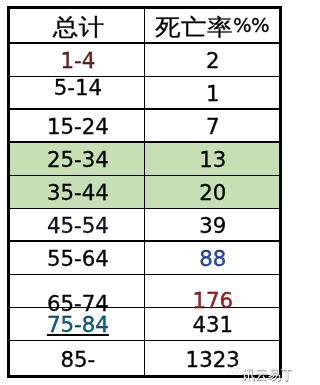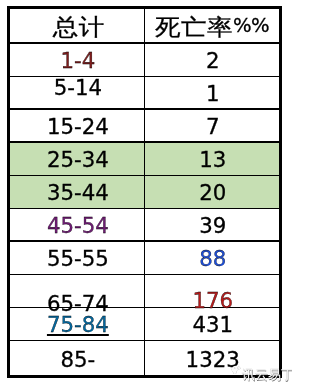--- a/index.html
+++ b/index.html
@@ -66,23 +66,23 @@
       <div class="cell" style="left: 10px; top: 43.1px; width: 133.75px; height: 33.1px; color: #7f1d1d; text-indent: 2px;">1-4</div>
       <div class="cell" style="left: 145.05px; top: 43.1px; width: 133.95px; height: 33.1px; color: rgb(0, 0, 0); text-indent: 1.4px;">2</div>
       <div class="cell" style="left: 10px; top: 70px; width: 133.75px; height: 32.9px; color: rgb(0, 0, 0); text-indent: 2px;">5-14</div>
       <div class="cell" style="left: 145.05px; top: 76.2px; width: 133.95px; height: 32.9px; color: rgb(0, 0, 0); text-indent: 1.4px;">1</div>
       <div class="cell" style="left: 10px; top: 109.1px; width: 133.75px; height: 33px; color: rgb(0, 0, 0); text-indent: 2px;">15-24</div>
       <div class="cell" style="left: 145.05px; top: 109.1px; width: 133.95px; height: 33px; color: rgb(0, 0, 0); text-indent: 1.4px;">7</div>
       <div class="cell" style="left: 10px; top: 142.1px; width: 133.75px; height: 33.2px; color: rgb(0, 0, 0); text-indent: 2px;">25-34</div>
       <div class="cell" style="left: 145.05px; top: 142.1px; width: 133.95px; height: 33.2px; color: rgb(0, 0, 0); text-indent: 1.4px;">13</div>
       <div class="cell" style="left: 10px; top: 175.3px; width: 133.75px; height: 33px; color: rgb(0, 0, 0); text-indent: 2px;">35-44</div>
       <div class="cell" style="left: 145.05px; top: 175.3px; width: 133.95px; height: 33px; color: rgb(0, 0, 0); text-indent: 1.4px;">20</div>
-      <div class="cell" style="left: 10px; top: 208.3px; width: 133.75px; height: 32.8px; color: #701a75; text-indent: 2px;">45-54</div>
+      <div class="cell" style="left: 10px; top: 208.3px; width: 133.75px; height: 32.8px; color: #0f172a; text-indent: 2px;">45-54</div>
       <div class="cell" style="left: 145.05px; top: 208.3px; width: 133.95px; height: 32.8px; color: rgb(0, 0, 0); text-indent: 1.4px;">39</div>
-      <div class="cell" style="left: 10px; top: 241.1px; width: 133.75px; height: 33.1px; color: rgb(0, 0, 0); text-indent: 2px;">55-55</div>
+      <div class="cell" style="left: 10px; top: 241.1px; width: 133.75px; height: 33.1px; color: rgb(0, 0, 0); text-indent: 2px;">55-64</div>
       <div class="cell" style="left: 145.05px; top: 241.1px; width: 133.95px; height: 33.1px; color: #1d4ed8; text-indent: 1.4px;">88</div>
       <div class="cell" style="left: 10px; top: 274.2px; width: 133.75px; height: 33px; color: rgb(0, 0, 0); text-indent: 2px; margin-top: 12px;">65-74</div>
       <div class="cell" style="left: 145.05px; top: 283px; width: 133.95px; height: 33px; color: #b91c1c; text-indent: 1.4px;">176</div>
       <div class="cell" style="left: 10px; top: 307.2px; width: 133.75px; height: 33px; color: #0369a1; text-indent: 2px; text-decoration: underline;">75-84</div>
       <div class="cell" style="left: 145.05px; top: 307.2px; width: 133.95px; height: 33px; color: rgb(0, 0, 0); text-indent: 1.4px;">431</div>
       <div class="cell" style="left: 10px; top: 340.2px; width: 133.75px; height: 36px; color: rgb(0, 0, 0); text-indent: 2px;">85-</div>
       <div class="cell" style="left: 145.05px; top: 340.2px; width: 133.95px; height: 36px; color: rgb(0, 0, 0); text-indent: 1.4px;">1323</div>
     </div>
 
   <div id="wm">

